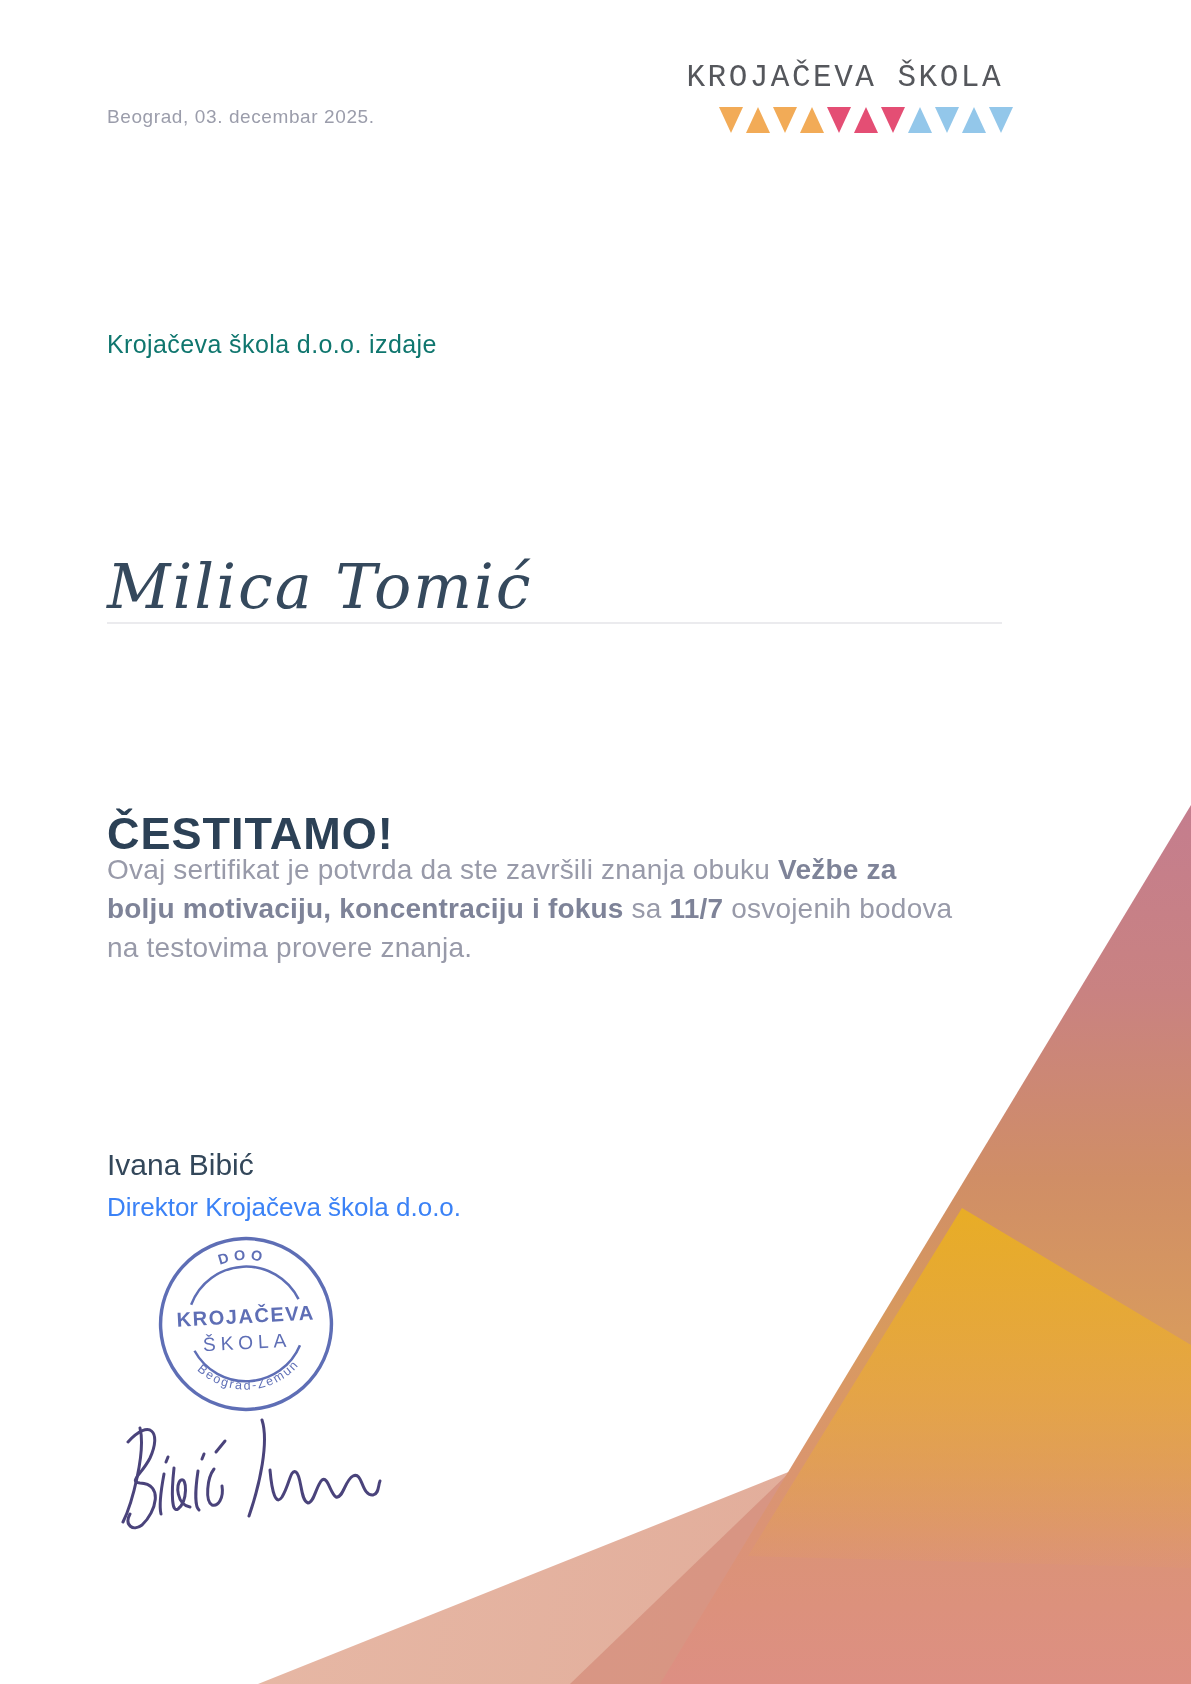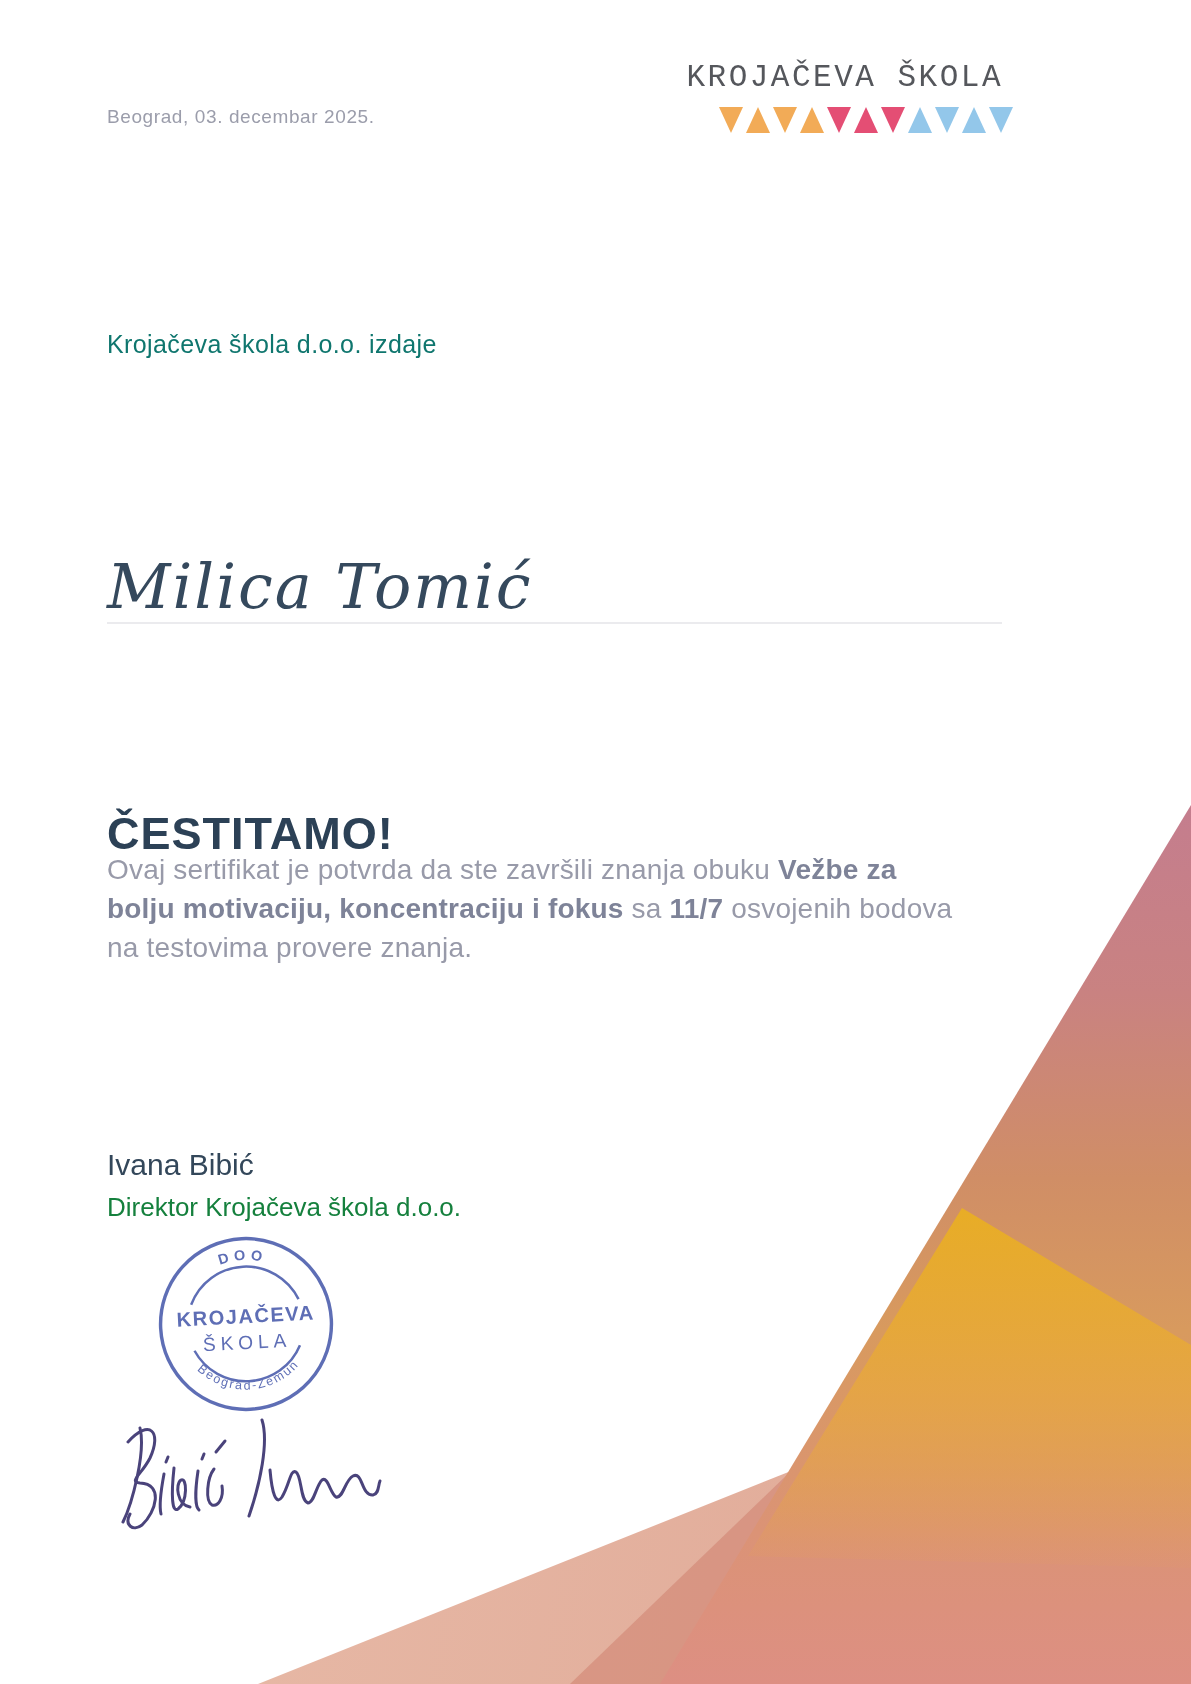--- a/index.html
+++ b/index.html
@@ -80,21 +80,21 @@
     font-size:28px;line-height:39px;color:#989aa9;letter-spacing:0.2px;
   }
   .body-text strong{color:#7e8398;font-weight:700;}
   
   .sig-name{
     position:absolute;left:107px;top:1148px;
     font-size:30px;font-weight:500;color:#33475a;
   }
   .sig-role{
     position:absolute;left:107px;top:1192px;
-    font-size:26px;color:#15803d;
+    font-size:26px;color:#3b82f6;
   }
   .stamp{
     position:absolute;left:148px;top:1228px;width:196px;height:192px;
     opacity:0.84;transform:rotate(-3deg);
   }
   .signature{
     position:absolute;left:110px;top:1408px;width:280px;height:145px;
     opacity:0.92;
   }
 </style>

